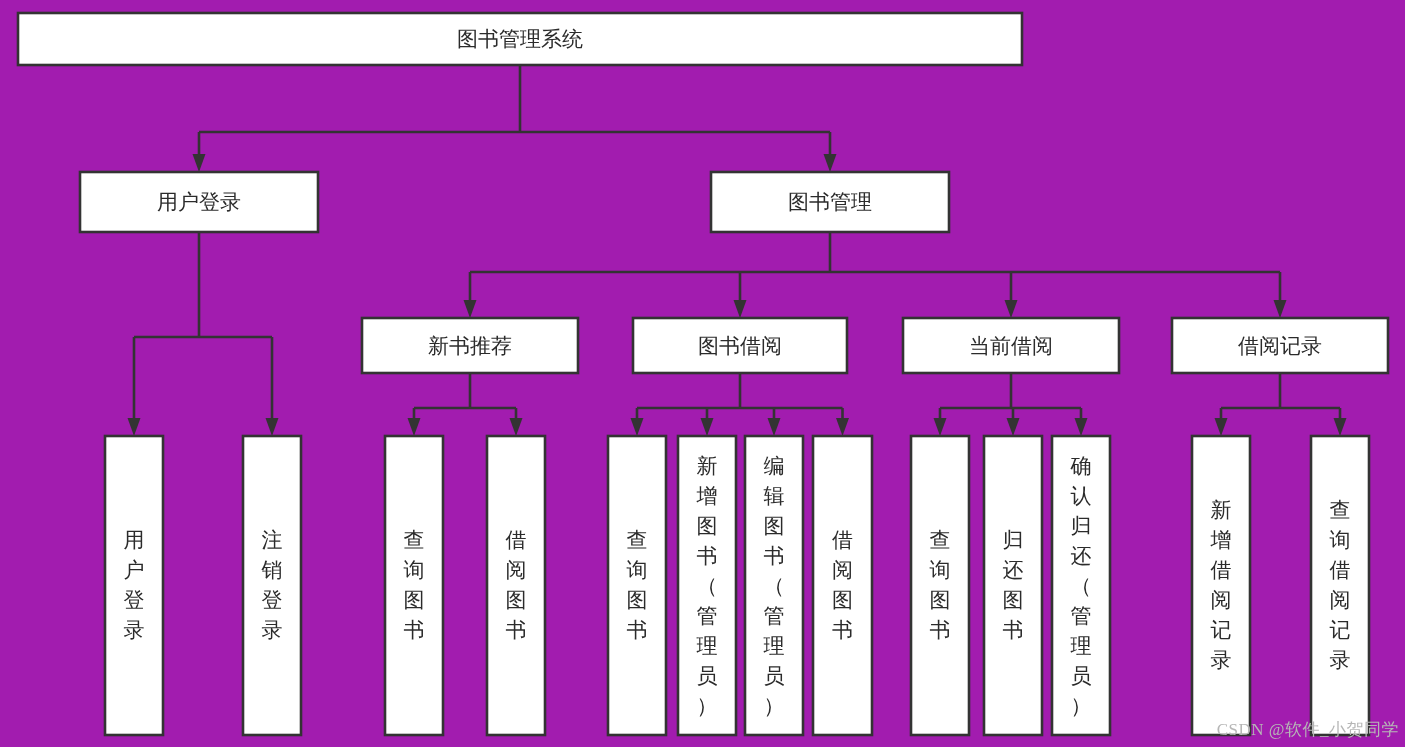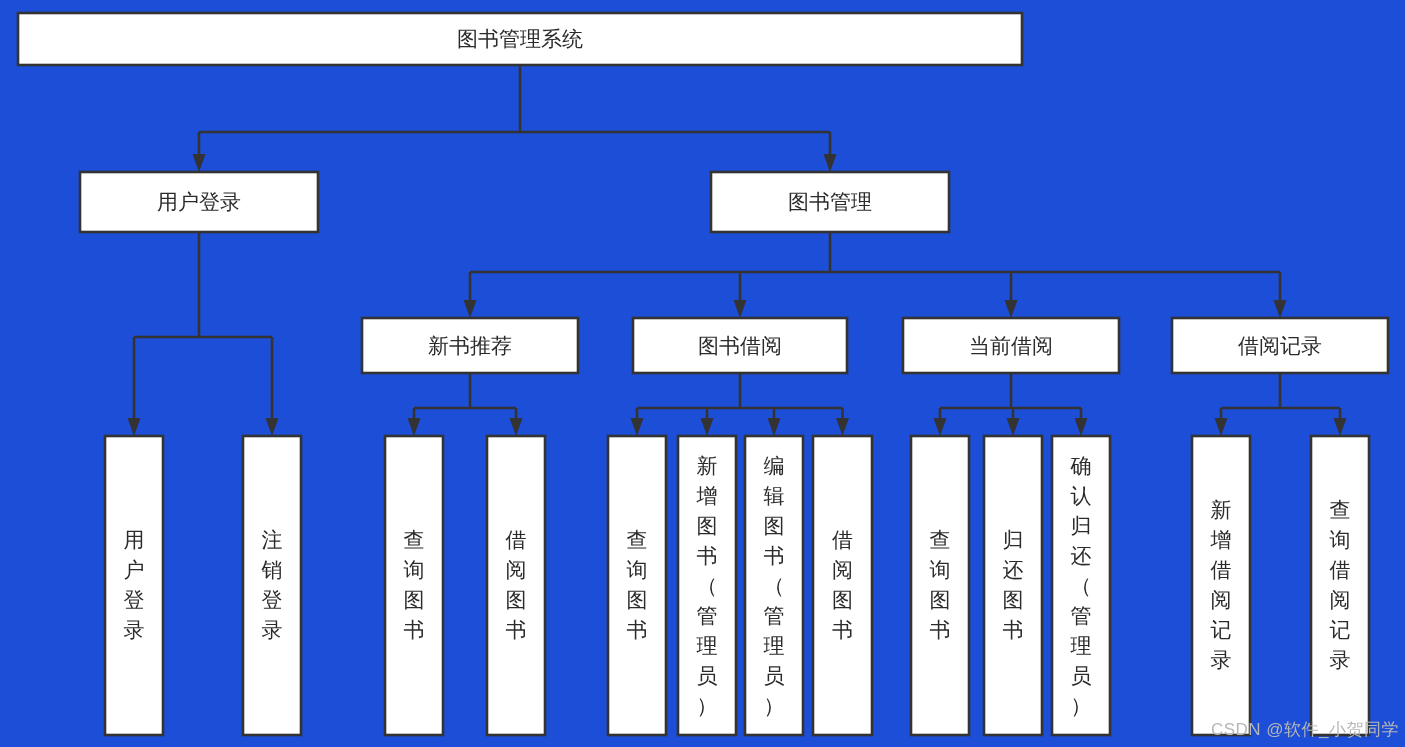--- a/index.html
+++ b/index.html
@@ -11,21 +11,21 @@
   body {
     width: 1405px;
     height: 747px;
     overflow: hidden;
     font-family: "DejaVu Sans", "Liberation Sans", sans-serif;
   }
   #diagram-root {
     position: relative;
     width: 1405px;
     height: 747px;
-    background: #1d4ed8;
+    background: #a21caf;
   }
   svg.diagram-canvas {
     position: absolute;
     top: 0;
     left: 0;
     width: 1405px;
     height: 747px;
     display: block;
   }
   .node-box {
@@ -56,21 +56,21 @@
     font-size: 21px;
     fill: #2b2b2b;
     text-anchor: middle;
     dominant-baseline: middle;
     white-space: pre;
   }
   .watermark-text {
     position: absolute;
     right: 6px;
     bottom: 6px;
-    font-family: Liberation Sans, sans-serif;
+    font-family: Liberation Serif, serif;
     font-size: 17px;
     color: #b6b6b6;
     letter-spacing: 0.5px;
     user-select: none;
     pointer-events: none;
   }
 </style>
 </head>
 <body>
 

